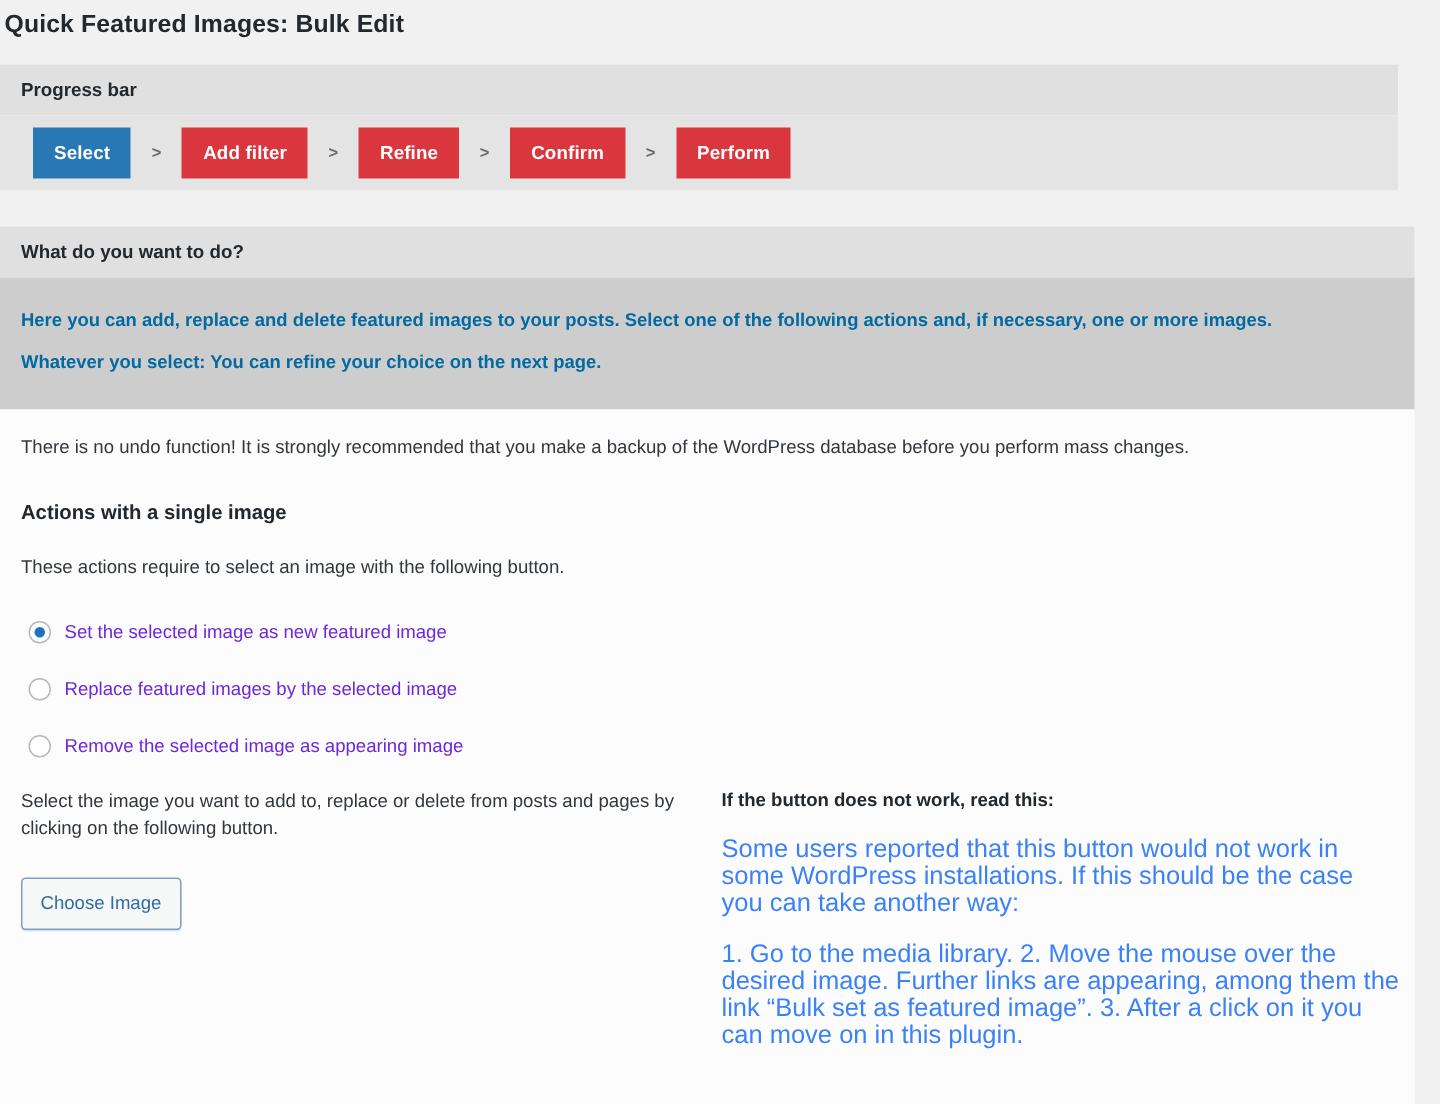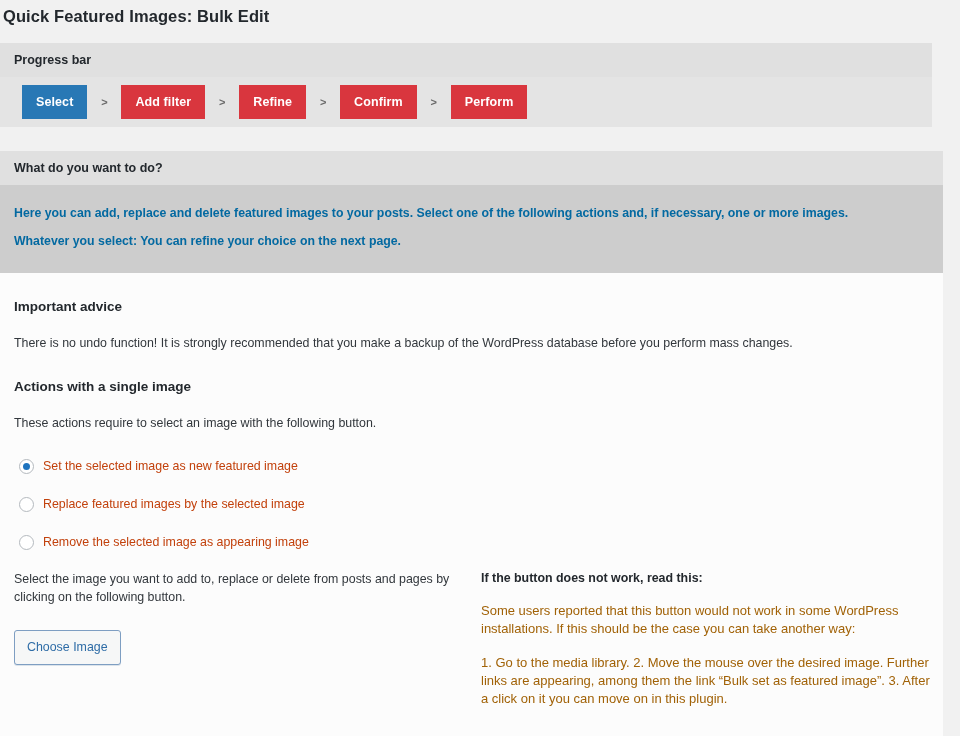--- a/index.html
+++ b/index.html
@@ -139,43 +139,43 @@
     left: 50%;
     top: 50%;
     width: 7px;
     height: 7px;
     margin: -3.5px 0 0 -3.5px;
     border-radius: 50%;
     background: #1e73be;
   }
   .radio-label {
     font-size: 12.4px;
-    color: #c2410c;
+    color: #6d28d9;
     line-height: 16px;
   }
 
   
   .cols {
     display: flex;
     align-items: flex-start;
   }
   .col-left  { width: 452px; flex: 0 0 452px; }
   .col-right { width: 452px; flex: 0 0 452px; margin-left: 15px; }
 
   .col-right h4 {
     font-size: 12.4px;
     font-weight: bold;
     color: #23282d;
     margin: 0 0 16px 0;
     line-height: 16px;
   }
   .col-right p {
-    font-size: 13px;
+    font-size: 17px;
     line-height: 18px;
-    color: #a16207;
+    color: #3b82f6;
     margin: 0 0 16px 0;
   }
 
   .btn-secondary {
     display: inline-block;
     background: #f6f7f7;
     border: 1px solid #7e9ec2;
     border-radius: 3px;
     color: #2e6ca6;
     font-size: 12.4px;
@@ -215,21 +215,20 @@
 <section class="panel main-panel">
   <div class="panel-head">What do you want to do?</div>
 
   <div class="intro">
     <p>Here you can add, replace and delete featured images to your posts. Select one of the following actions and, if necessary, one or more images.</p>
     <p>Whatever you select: You can refine your choice on the next page.</p>
   </div>
 
   <div class="content">
 
-    <h3 class="sec">Important advice</h3>
     <p class="body gap">There is no undo function! It is strongly recommended that you make a backup of the WordPress database before you perform mass changes.</p>
 
     <h3 class="sec">Actions with a single image</h3>
     <p class="body gap">These actions require to select an image with the following button.</p>
 
     <div class="radio-row">
       <span class="radio checked"></span>
       <span class="radio-label">Set the selected image as new featured image</span>
     </div>
 

